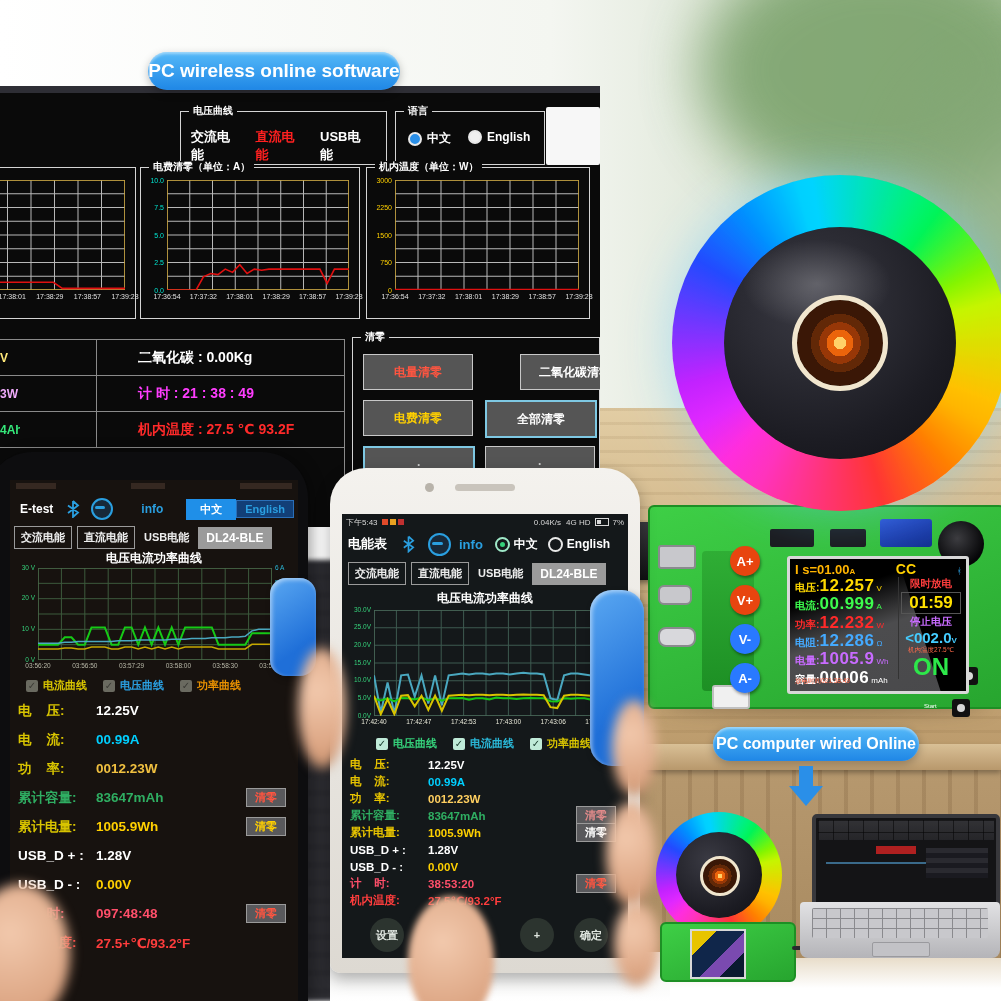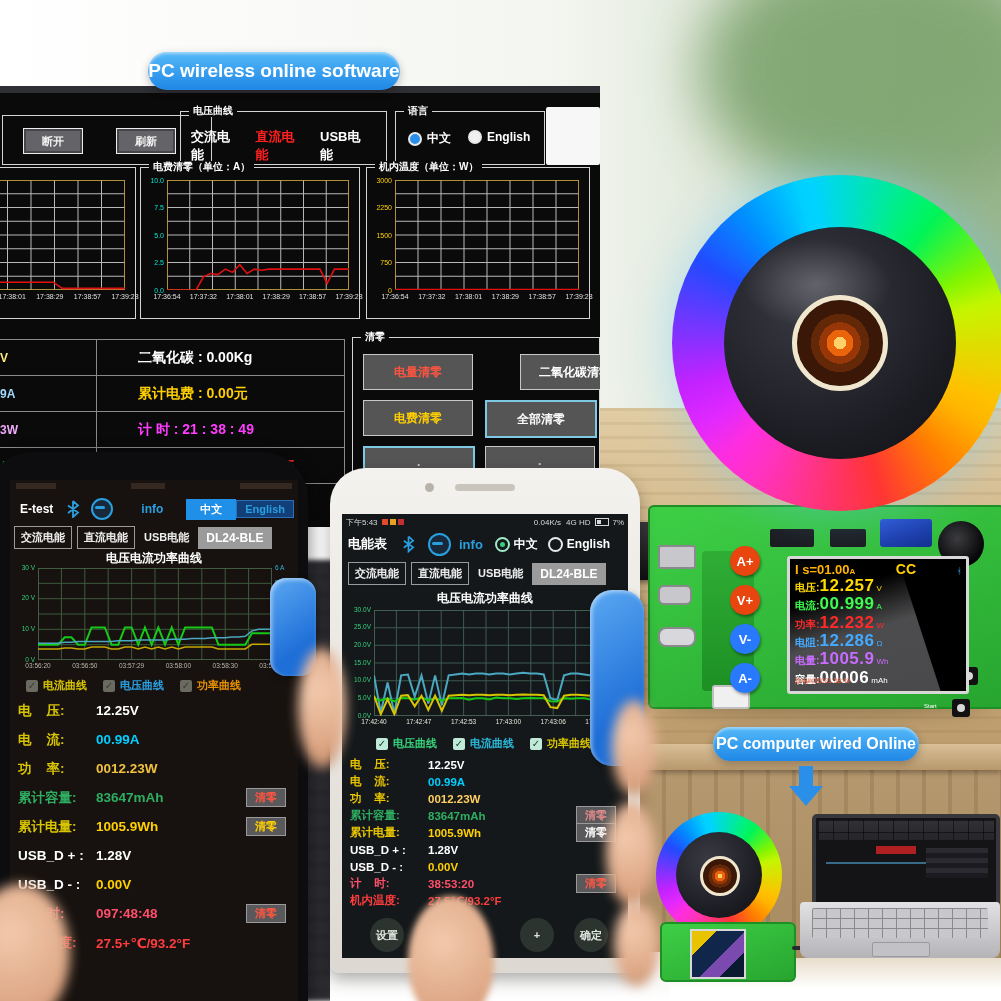--- a/index.html
+++ b/index.html
@@ -99,24 +99,20 @@
 <div class="abs foliage" style="left:900px;top:60px;width:220px;height:300px;background:#85a877;opacity:.7"></div>
 <div class="abs desk-wood" style="left:596px;top:408px;width:405px;height:352px"></div>
 <div class="abs wall-wood" style="left:610px;top:744px;width:391px;height:222px"></div>
 <div class="abs" style="left:610px;top:744px;width:391px;height:26px;background:linear-gradient(180deg,#d9c096,#b8986c);box-shadow:0 3px 5px rgba(0,0,0,.3)"></div>
 <div class="abs" style="left:600px;top:958px;width:401px;height:43px;background:linear-gradient(180deg,#e8ddca,#ffffff 70%)"></div>
 <div class="abs laptop-dark" style="left:0;top:560px;width:345px;height:441px;filter:blur(2px)"></div>
 <div class="abs" style="left:330px;top:952px;width:340px;height:49px;background:linear-gradient(180deg,#efefed,#ffffff)"></div>
 
 <div class="abs monitor">
 
-  <div class="gbox" style="left:2px;top:22px;width:208px;height:48px">
-    <div class="pcbtn" style="left:20px;top:12px;width:58px;height:24px">断开</div>
-    <div class="pcbtn" style="left:113px;top:12px;width:58px;height:24px">刷新</div>
-  </div>
 
   <div class="gbox" style="left:180px;top:18px;width:205px;height:52px">
     <span class="legend">电压曲线</span>
     <div class="abs" style="left:10px;top:16px;display:flex">
         <span class="typetab" style="color: rgb(255, 255, 255);">交流电能</span>
         <span class="typetab" style="color: rgb(255, 32, 32);">直流电能</span>
         <span class="typetab" style="color: rgb(255, 255, 255);">USB电能</span>
       </div>
   </div>
 
@@ -240,25 +236,20 @@
       </div>
   </div>
 
   <div class="abs" style="left:0;top:246px;width:344px;height:146px;border-top:1px solid #8a8a8a;border-right:1px solid #8a8a8a">
       <div class="statrow">
         <span class="frag" style="color: rgb(255, 233, 122);">V</span>
         <span class="statdiv"></span>
         <span class="txt" style="color: rgb(255, 255, 255);">二氧化碳 : 0.00Kg</span>
       </div>
       <div class="statrow">
-        <span class="frag" style="color: rgb(159, 216, 255);">9A</span>
-        <span class="statdiv"></span>
-        <span class="txt" style="color: rgb(255, 208, 0);">累计电费 : 0.00元</span>
-      </div>
-      <div class="statrow">
         <span class="frag" style="color: #f0abfc;">3W</span>
         <span class="statdiv"></span>
         <span class="txt" style="color: rgb(255, 61, 255);">计      时 : 21 : 38 : 49</span>
       </div>
       <div class="statrow">
         <span class="frag" style="color: rgb(53, 232, 122);">4Ah</span>
         <span class="statdiv"></span>
         <span class="txt" style="color: rgb(255, 42, 42);">机内温度 : 27.5 ℃  93.2F</span>
       </div>
     </div>
@@ -348,20 +339,30 @@
         <span class="dv" style="color: rgb(200, 107, 255);">1005.9</span>
         <span class="du" style="color: rgb(200, 107, 255);">Wh</span>
       </div>
       <div class="devrow">
         <span class="dl" style="color: rgb(255, 255, 255);">容量:</span>
         <span class="dv" style="color: rgb(255, 255, 255);">00006</span>
         <span class="du" style="color: rgb(255, 255, 255);">mAh</span>
       </div>
     </div>
   <div class="abs" style="left:5px;top:118px;font-size:6.5px;color:#ff6a4a">放电时间021:38:49</div>
+  <div class="abs" style="left:108px;top:18px;width:64px;text-align:center;border-left:1px solid #333">
+    <div style="color:#ff3d3d;font-size:10.5px;font-weight:bold">限时放电</div>
+    <div style="color:#ffe000;font-size:17px;font-weight:bold;border:1px solid #555;margin:1px 2px">01:59</div>
+    <div style="color:#c86bff;font-size:10.5px;font-weight:bold">停止电压</div>
+    <div style="color:#44ccff;font-size:15px;font-weight:bold">
+      <span>&lt;002.0</span><span style="font-size:8px">V</span>
+    </div>
+    <div style="color:#ff6a4a;font-size:6.5px">机内温度27.5℃</div>
+    <div style="color:#2de84a;font-size:24px;font-weight:bold;line-height:1">ON</div>
+  </div>
 </div>
 
 <div class="abs phone-body" style="left:-14px;top:452px;width:322px;height:549px;border-radius:46px 46px 0 0;box-shadow:4px 0 14px rgba(0,0,0,.35)">
   <div class="abs scr" style="left:24px;top:28px;width:288px;height:521px">
 
     <div class="abs" style="left:6px;top:3px;right:6px;height:10px;opacity:.45;display:flex;justify-content:space-between">
       <span style="width:40px;height:6px;background:#5a4438"></span>
       <span style="width:34px;height:6px;background:#5a4438"></span>
       <span style="width:52px;height:6px;background:#5a4438"></span>
     </div>

